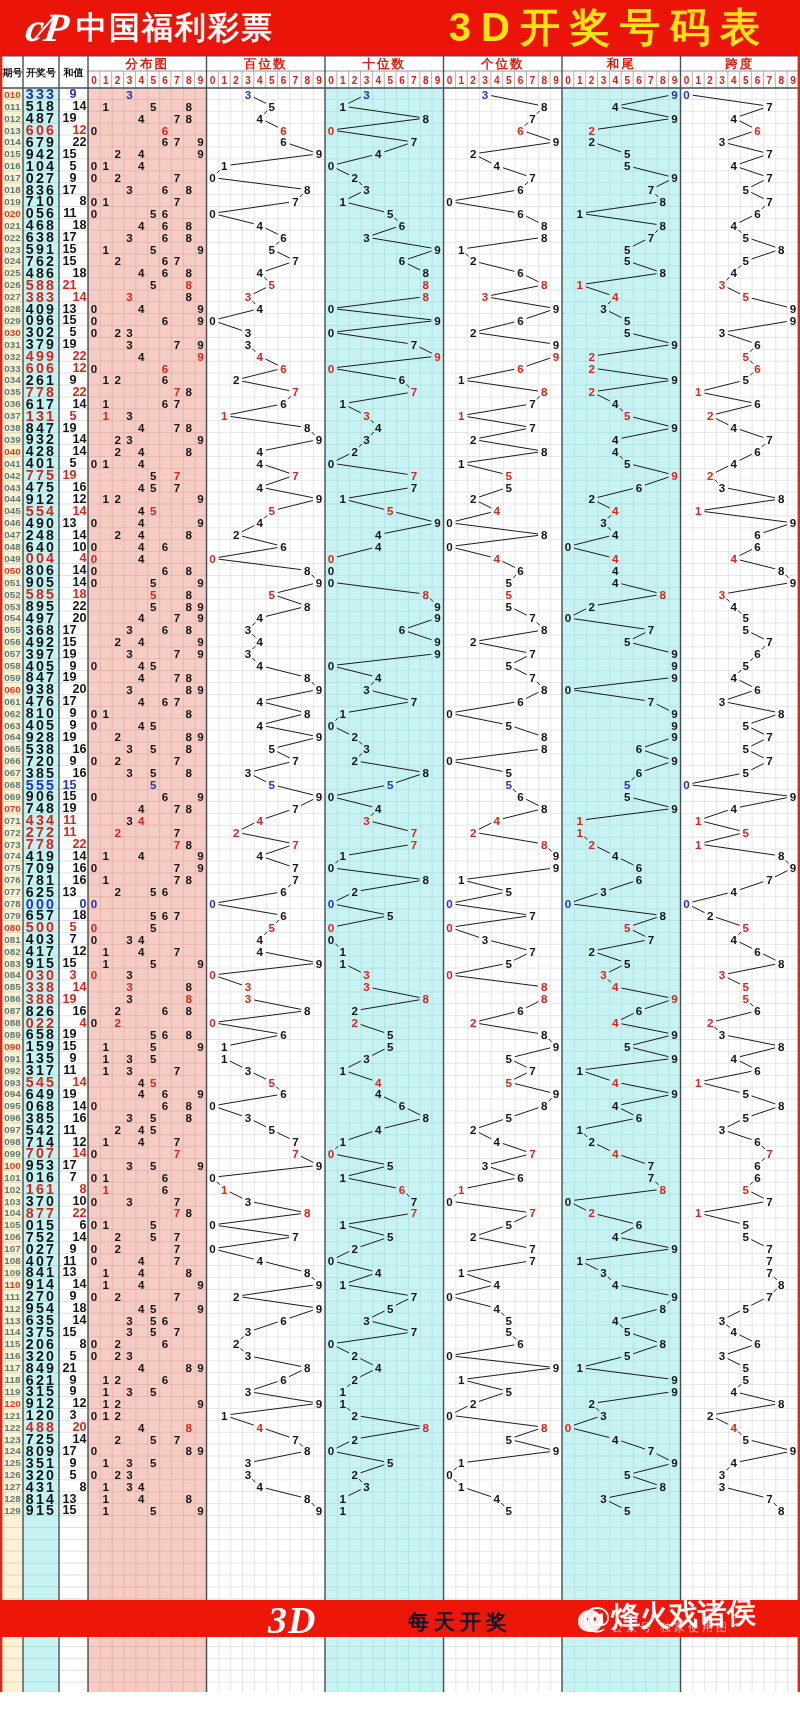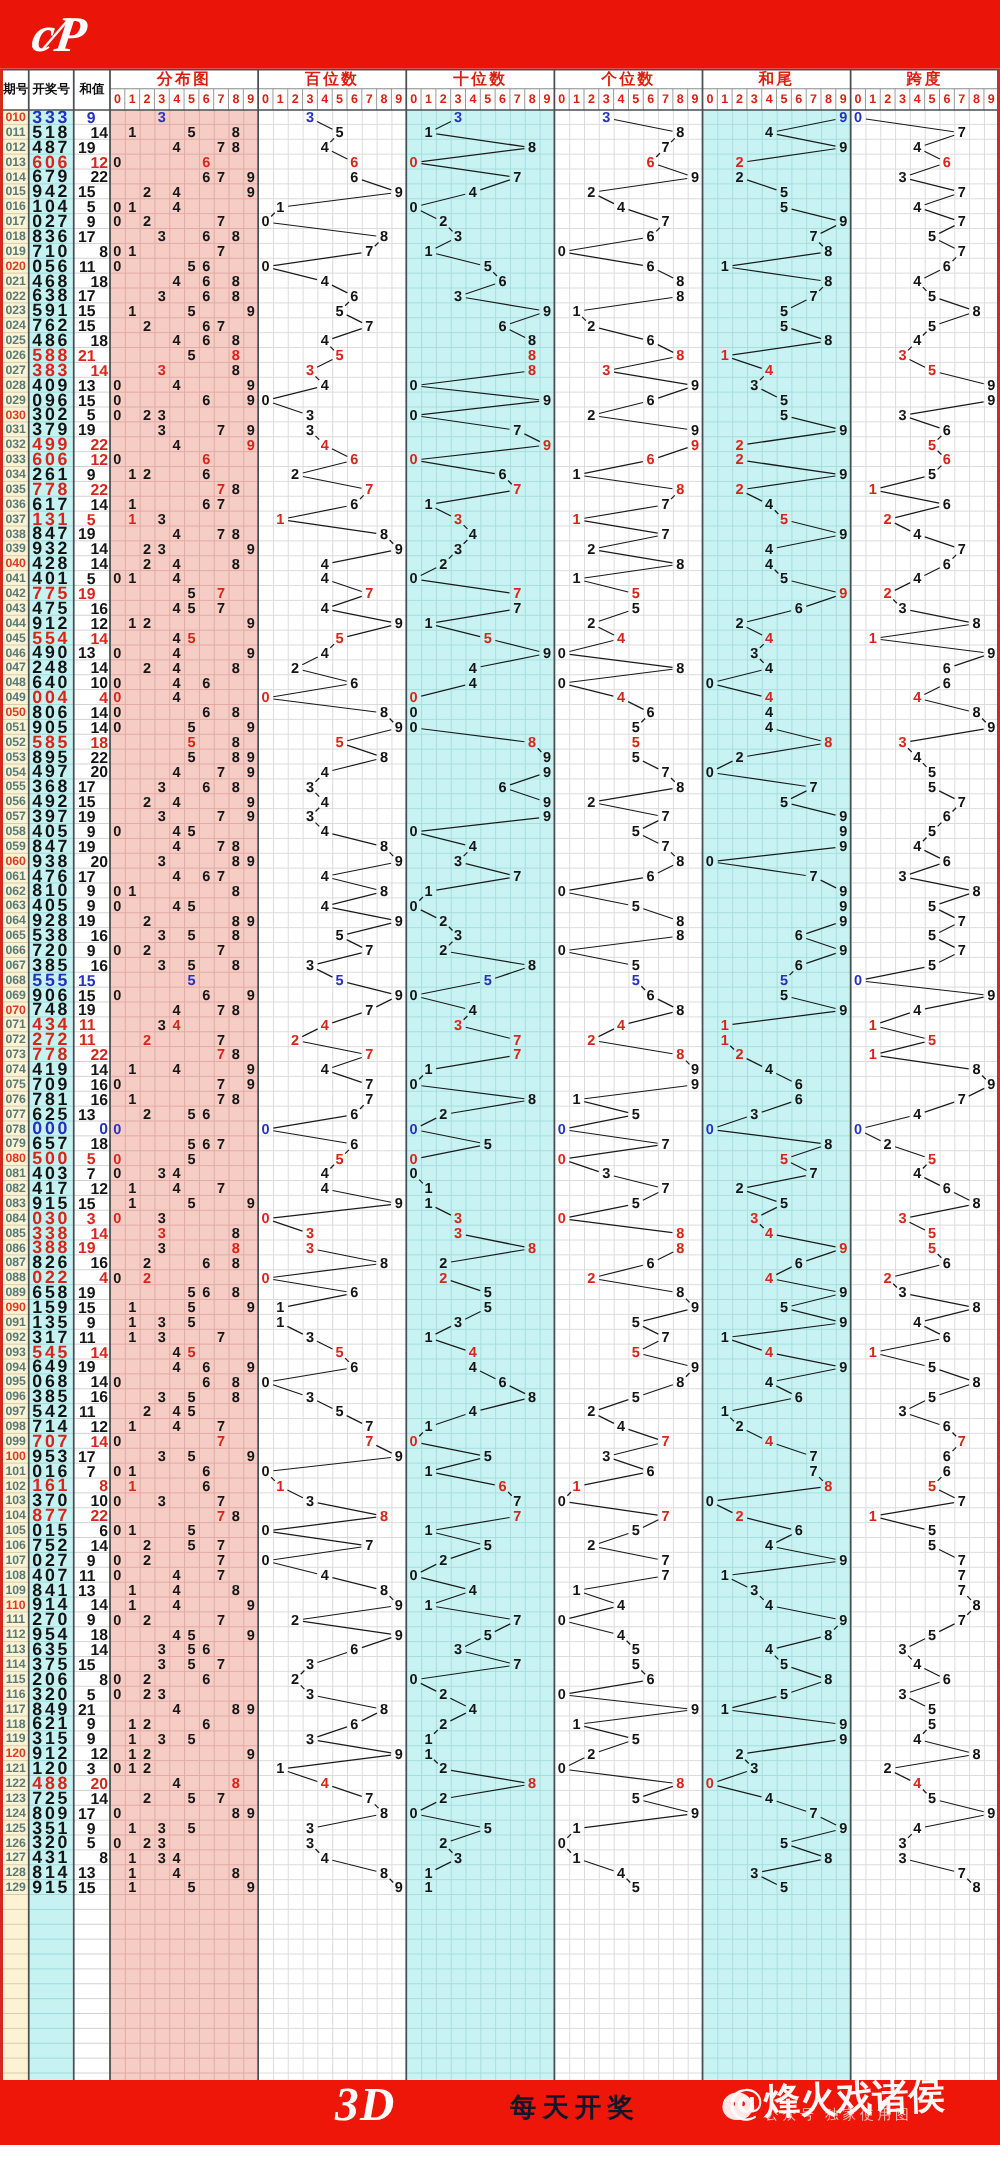--- a/index.html
+++ b/index.html
@@ -11,21 +11,21 @@
   .logo{display:flex;align-items:center;margin-left:26px;}
   .logo-mark{color:#ffffff;font-weight:bold;font-style:italic;
              font-family:"Liberation Serif",serif;font-size:40px;line-height:40px;
              letter-spacing:-3px;transform:skewX(-8deg);}
   .logo-text{color:#ffffff;font-weight:bold;font-size:31px;letter-spacing:2px;margin-left:10px;}
   .banner-title{color:#ffe314;font-weight:bold;font-size:40px;letter-spacing:10px;
                 margin-right:30px;white-space:nowrap;}
   
   .tablewrap{position:absolute;left:0;top:55px;width:648px;height:1637px;}
   
-  .footer{position:absolute;left:0;top:1664px;width:800px;height:52px;background:#ee1509;}
+  .footer{position:absolute;left:0;top:1600px;width:800px;height:37px;background:#ee1509;}
   .f-brand{position:absolute;left:268px;top:-2px;color:#ffffff;font-weight:bold;font-style:italic;
            font-family:"Liberation Serif",serif;font-size:38px;letter-spacing:1px;}
   .f-slogan{position:absolute;left:408px;top:8px;color:#0f172a;font-weight:bold;
             font-size:21px;letter-spacing:5px;}
   .f-wm{position:absolute;left:582px;top:-4px;color:#ffffff;font-weight:bold;
         font-size:29px;letter-spacing:0px;white-space:nowrap;transform:rotate(-2deg);
         font-family:"DejaVu Serif",serif;opacity:.97;}
   .f-sub{position:absolute;left:612px;top:20px;color:#ffffff;opacity:.75;font-size:11px;
          letter-spacing:3px;white-space:nowrap;}
   .wechat-icon{position:absolute;left:578px;top:10px;width:24px;height:22px;background:#ffffff;
@@ -34,21 +34,23 @@
                border-radius:50%;background:#ee1509;box-shadow:8px 0 0 #ee1509;}
 </style>
 </head>
 <body>
 
 <div class="page">
 
   <div class="banner">
     <div class="logo">
       <span class="logo-mark">c∕P</span>
+      <span class="logo-text">中国福利彩票</span>
     </div>
+    <div class="banner-title">3D开奖号码表</div>
   </div>
 
   <div class="tablewrap" id="tablewrap"><svg width="800" height="1637" viewBox="0 0 800 1637">
         <defs>
           <pattern id="patCream" x="88" y="33" width="11.85" height="11.9" patternUnits="userSpaceOnUse">
             <rect width="12.35" height="12.4" fill="#fbf3d3"></rect>
             <line x1="0" y1="11.5" x2="11.85" y2="11.5" stroke="#d6cdad" stroke-width="0.8"></line>
           </pattern>
           <pattern id="patCyanP" x="88" y="33" width="11.85" height="11.9" patternUnits="userSpaceOnUse">
             <rect width="12.35" height="12.4" fill="#c6f2f2"></rect>

